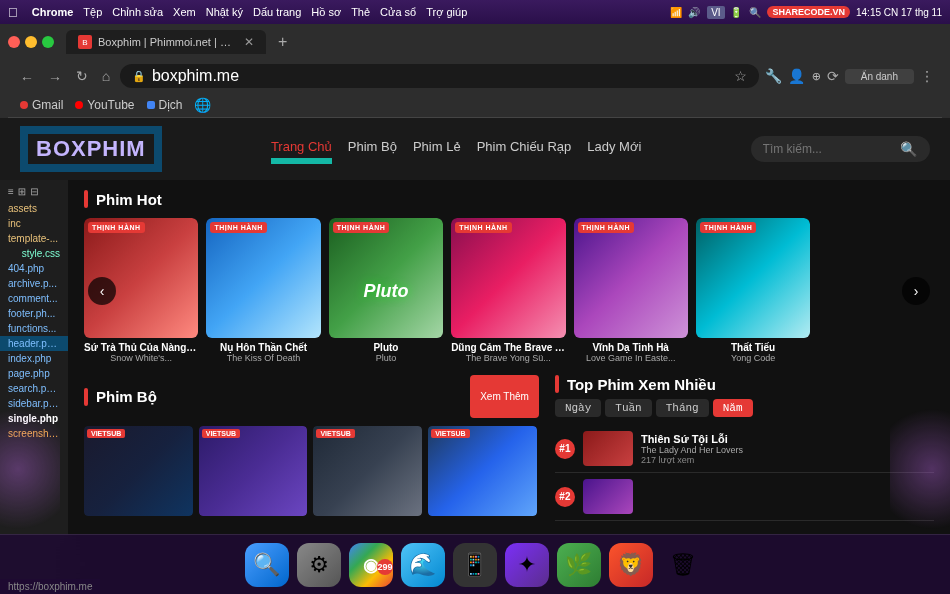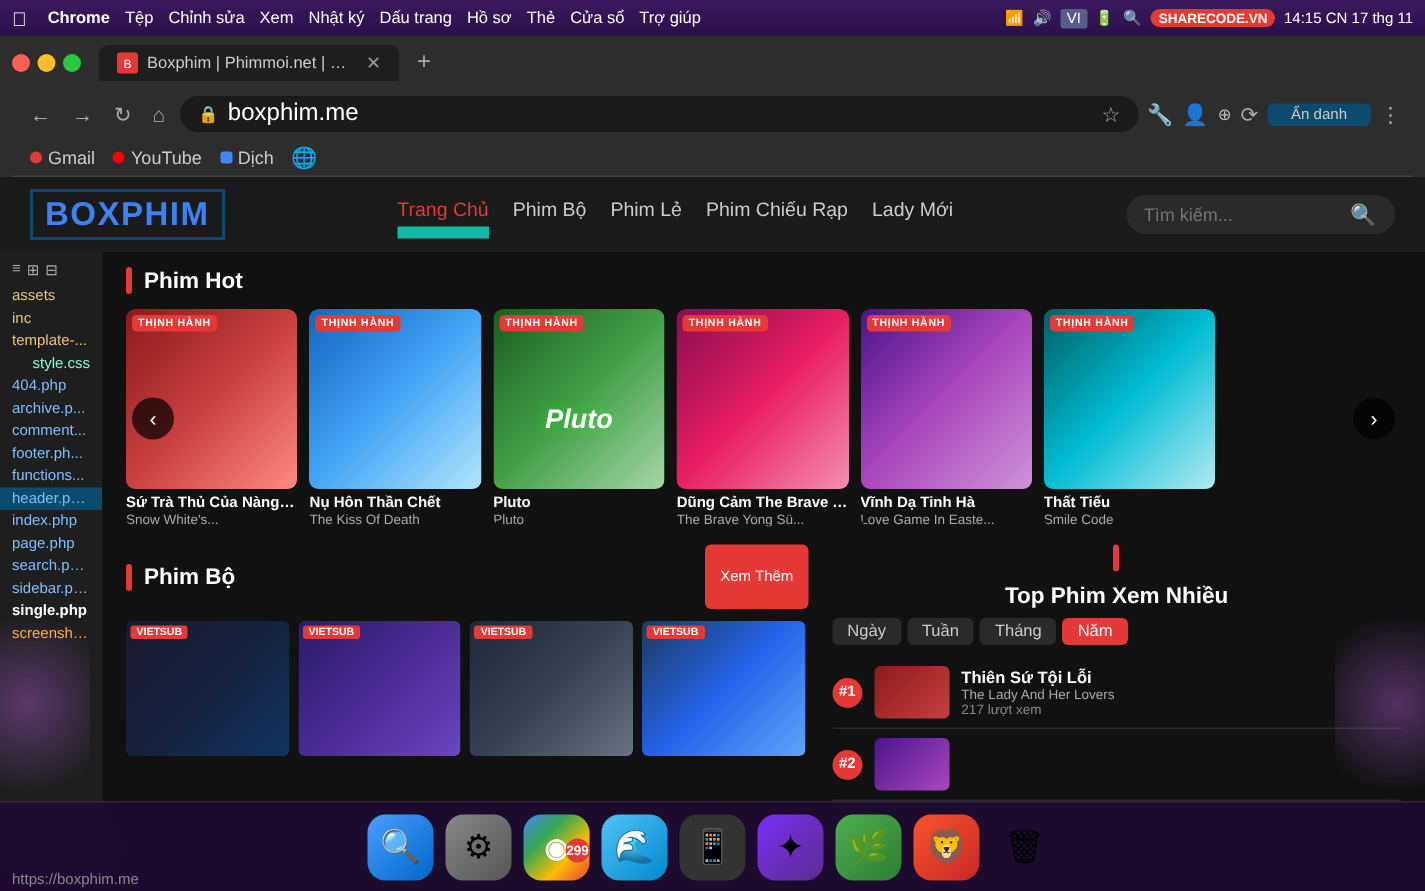--- a/index.html
+++ b/index.html
@@ -74,21 +74,21 @@
     .address-bar {
       flex: 1; display: flex; align-items: center;
       background: #1a1a1a; border-radius: 20px;
       padding: 3px 12px; gap: 6px;
     }
     .address-text { color: #fff; font-size: 16px; flex: 1; }
     .address-icon { color: #aaa; font-size: 11px; }
     .bookmark-star { color: #aaa; font-size: 14px; }
     .browser-action-btn { color: #aaa; font-size: 14px; cursor: pointer; }
     .private-badge {
-      background: #0c4a6e; color: #ccc; font-size: 10px;
+      background: #404040; color: #ccc; font-size: 10px;
       padding: 2px 16px; border-radius: 4px;
     }
 
     .bookmarks-bar {
       display: flex; align-items: center; gap: 12px;
       background: #2d2d2d; padding: 3px 12px 4px;
       font-size: 12px; color: #ccc; border-bottom: 1px solid #444;
     }
     .bookmark-item { display: flex; align-items: center; gap: 4px; cursor: pointer; }
     .gmail-dot { width: 8px; height: 8px; background: #e53935; border-radius: 50%; }
@@ -105,31 +105,31 @@
     }
 
     
     .site-header {
       background: #1a1a1a;
       display: flex; align-items: center;
       padding: 8px 20px; gap: 20px;
     }
     .site-logo {
       font-size: 22px; font-weight: 900;
-      color: #3b82f6; letter-spacing: 1px;
-      border: 2px solid #0c4a6e; padding: 2px 8px;
+      color: #c4b5fd; letter-spacing: 1px;
+      border: 8px solid #0c4a6e; padding: 2px 8px;
     }
     .site-nav {
       display: flex; gap: 16px; flex: 1; justify-content: center;
     }
     .nav-item {
       color: #ccc; font-size: 13px; cursor: pointer; padding: 4px 0;
       text-decoration: none;
     }
-    .nav-item.active { color: #e53935; border-bottom: 8px solid #14b8a6; text-align: right; }
+    .nav-item.active { color: #e53935; border-bottom: 6px solid #14b8a6; text-align: right; }
     .search-box {
       display: flex; align-items: center;
       background: #2a2a2a; border-radius: 20px;
       padding: 5px 12px; gap: 8px;
     }
     .search-input {
       background: none; border: none; outline: none;
       color: #ccc; font-size: 12px; width: 130px;
     }
     .search-icon { color: #aaa; font-size: 14px; cursor: pointer; }
@@ -253,21 +253,21 @@
       font-weight: 700; padding: 1px 4px; border-radius: 2px;
     }
     .anime-1 { background: linear-gradient(135deg, #1a1a2e 0%, #16213e 50%, #0f3460 100%); }
     .anime-2 { background: linear-gradient(135deg, #2d1b69 0%, #4a2c94 50%, #6b46c1 100%); }
     .anime-3 { background: linear-gradient(135deg, #1f2937 0%, #374151 50%, #6b7280 100%); }
     .anime-4 { background: linear-gradient(135deg, #1e3a5f 0%, #2563eb 50%, #60a5fa 100%); }
 
     
     .top-phim-header { margin-bottom: 8px; }
     .time-tabs {
-      display: flex; gap: 4px;
+      display: flex; gap: 4px; font-family: Liberation Mono, monospace;
     }
     .time-tab {
       padding: 3px 10px; font-size: 11px; border-radius: 4px;
       cursor: pointer; color: #ccc; background: #2a2a2a;
     }
     .time-tab.active { background: #e53935; color: #fff; }
 
     .top-movie-item {
       display: flex; align-items: center; gap: 8px;
       padding: 6px 0; border-bottom: 1px solid #2a2a2a;
@@ -463,21 +463,21 @@
         <div class="file-item php">index.php</div>
         <div class="file-item php">page.php</div>
         <div class="file-item php">search.ph...</div>
         <div class="file-item php">sidebar.ph...</div>
         <div class="file-item php" style="font-weight:700;color:#fff;">single.php</div>
         <div class="file-item img">screenshots...</div>
       </div>
 
       <div class="site-main">
 
-        <div class="section" style="padding-bottom:4px;">
+        <div class="section" style="padding-bottom:4px;text-align:center;">
           <div class="section-title">
             <div class="section-bar"></div>
             <span class="section-name">Phim Hot</span>
           </div>
           <div class="carousel-wrapper">
             <div class="carousel-prev">‹</div>
             <div class="movie-grid">
 
               <div class="movie-card">
                 <div class="movie-poster-bg poster-1">
@@ -518,21 +518,21 @@
                 </div>
                 <div class="movie-title">Vĩnh Dạ Tinh Hà</div>
                 <div class="movie-subtitle">Love Game In Easte...</div>
               </div>
 
               <div class="movie-card">
                 <div class="movie-poster-bg poster-6">
                   <div class="trending-badge">THỊNH HÀNH</div>
                 </div>
                 <div class="movie-title">Thất Tiếu</div>
-                <div class="movie-subtitle">Smile Code</div>
+                <div class="movie-subtitle">Yong Code</div>
               </div>
             </div>
             <div class="carousel-next">›</div>
           </div>
         </div>
 
         <div class="bottom-row">
 
           <div class="phim-bo-section">
             <div class="phim-bo-header">
@@ -557,21 +557,21 @@
               </div>
               <div class="anime-card">
                 <div class="anime-poster anime-4"></div>
                 <div class="vietsub-badge">VIETSUB</div>
               </div>
             </div>
           </div>
 
           <div class="top-phim-section">
             <div class="top-phim-header">
-              <div style="display:flex;align-items:center;gap:8px;margin-bottom:6px;flex-direction:column;">
+              <div style="display:flex;align-items:center;gap:8px;margin-bottom:6px;">
                 <div class="section-bar"></div>
                 <span class="section-name">Top Phim Xem Nhiều</span>
               </div>
               <div class="time-tabs">
                 <div class="time-tab">Ngày</div>
                 <div class="time-tab">Tuần</div>
                 <div class="time-tab">Tháng</div>
                 <div class="time-tab active">Năm</div>
               </div>
             </div>

